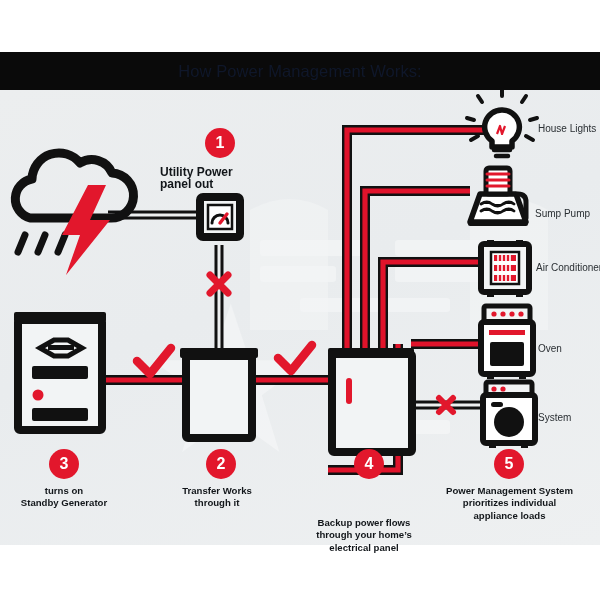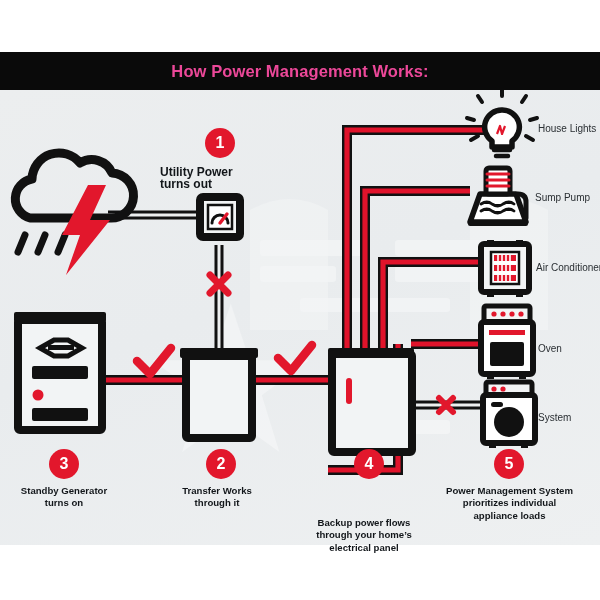--- a/index.html
+++ b/index.html
@@ -2,21 +2,21 @@
 <html><head>
 <meta charset="utf-8">
 <style>
   html,body{margin:0;padding:0;background:#ffffff;}
   body{width:600px;height:600px;font-family:"Liberation Sans",sans-serif;-webkit-font-smoothing:antialiased;}
   #root{position:relative;width:600px;height:600px;background:#ffffff;overflow:hidden;}
 
   
   .header-bar{position:absolute;left:0;top:52px;width:600px;height:38px;background:#0a0a0a;}
   .header-title{position:absolute;left:0;top:52px;width:600px;height:38px;line-height:38px;text-align:center;
-    color:#ec4899;font-size:16.5px;font-weight:bold;letter-spacing:.1px;font-family:"Liberation Sans",sans-serif;}
+    color:#0f172a;font-size:16.5px;font-weight:normal;letter-spacing:.1px;font-family:"Liberation Sans",sans-serif;}
 
   
   .canvas{position:absolute;left:0;top:90px;width:600px;height:455px;
     background:linear-gradient(160deg,#eceeef 0%,#e9ecee 45%,#eef0f1 100%);overflow:hidden;}
   .wm{position:absolute;opacity:.45;pointer-events:none;}
 
   svg.layer{position:absolute;left:0;top:0;width:600px;height:455px;overflow:visible;}
 
   
   .appl-label{position:absolute;font-size:10px;color:#2a2f33;white-space:nowrap;
@@ -238,36 +238,36 @@
       </g>
       <g>
         <path d="M137 271 L150 284 L171 258" fill="none" stroke="#e2172c" stroke-width="8.5" stroke-linecap="round" stroke-linejoin="round"></path>
       </g>
       <g>
         <path d="M278 268 L291 281 L312 255" fill="none" stroke="#e2172c" stroke-width="8.5" stroke-linecap="round" stroke-linejoin="round"></path>
       </g>
     </svg>
 
     <div class="appl-label" style="left:538px;top:33px;">House Lights</div>
-    <div class="appl-label" style="left:535px;top:102px;">Sump Pump</div>
+    <div class="appl-label" style="left:535px;top:118px;">Sump Pump</div>
     <div class="appl-label" style="left:536px;top:172px;">Air Conditioner</div>
     <div class="appl-label" style="left:538px;top:253px;">Oven</div>
     <div class="appl-label" style="left:538px;top:322px;">System</div>
 
     <div class="step-num" style="left:205px;top:38px;">1</div>
     <div class="note-cap" style="left:160px;top:76px;width:120px;">
       <div>Utility Power</div>
-      <div>turns out</div>
+      <div>panel out</div>
     </div>
   </div>
 
   <div class="step-num" style="left:49px;top:449px;">3</div>
   <div class="step-cap" style="left:2px;top:485px;width:124px;">
+    <div>turns on</div>
     <div>Standby Generator</div>
-    <div>turns on</div>
   </div>
 
   <div class="step-num" style="left:206px;top:449px;">2</div>
   <div class="step-cap" style="left:159px;top:485px;width:116px;">
     <div>Transfer Works</div>
     <div>through it</div>
   </div>
 
   <div class="step-num" style="left:354px;top:449px;">4</div>
   <div class="step-cap" style="left:305px;top:485px;width:118px;margin-top:32px;">

